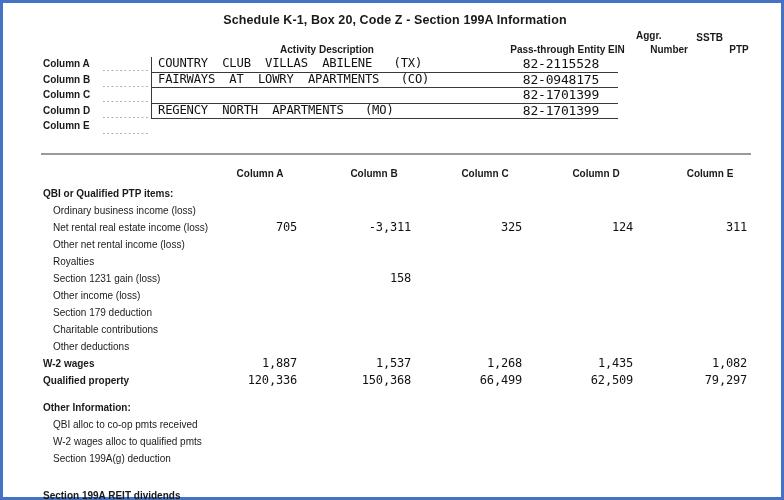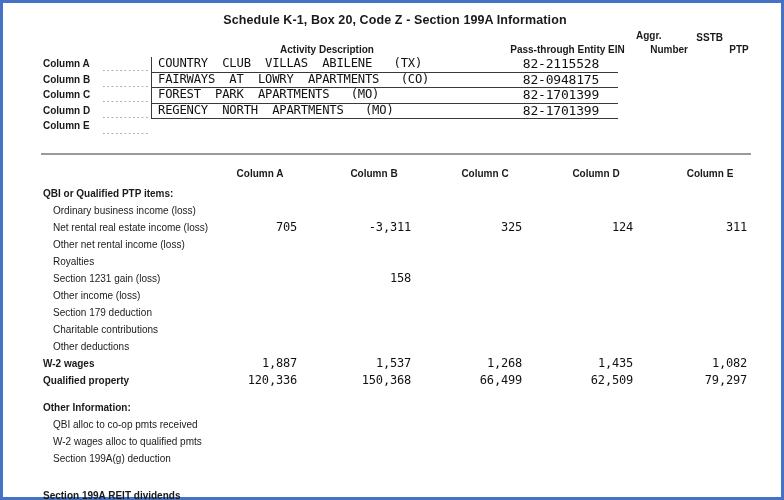--- a/index.html
+++ b/index.html
@@ -211,21 +211,20 @@
             <div class="ent-ein">82-0948175</div>
           </div>
           <div class="ent-aggr"></div>
           <div class="ent-sstb"></div>
           <div class="ent-ptp"></div>
         </div>
         <div class="ent-row">
           <div class="ent-label">Column C</div>
           <div class="ent-leader"></div>
           <div class="ent-box">
-            <div class="ent-desc">FOREST  PARK  APARTMENTS   (MO)</div>
             <div class="ent-ein">82-1701399</div>
           </div>
           <div class="ent-aggr"></div>
           <div class="ent-sstb"></div>
           <div class="ent-ptp"></div>
         </div>
         <div class="ent-row">
           <div class="ent-label">Column D</div>
           <div class="ent-leader"></div>
           <div class="ent-box">

